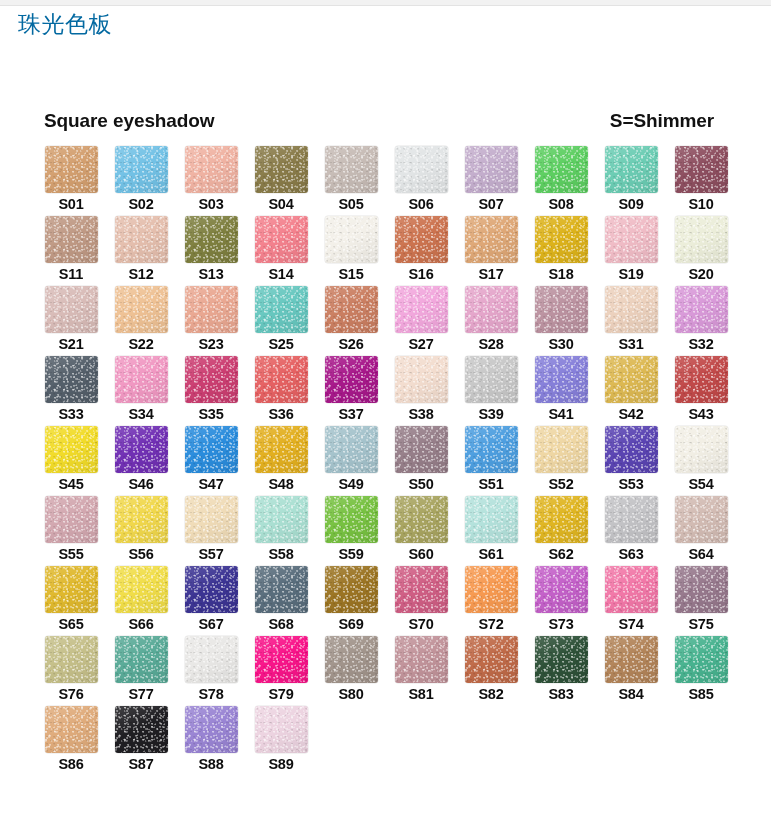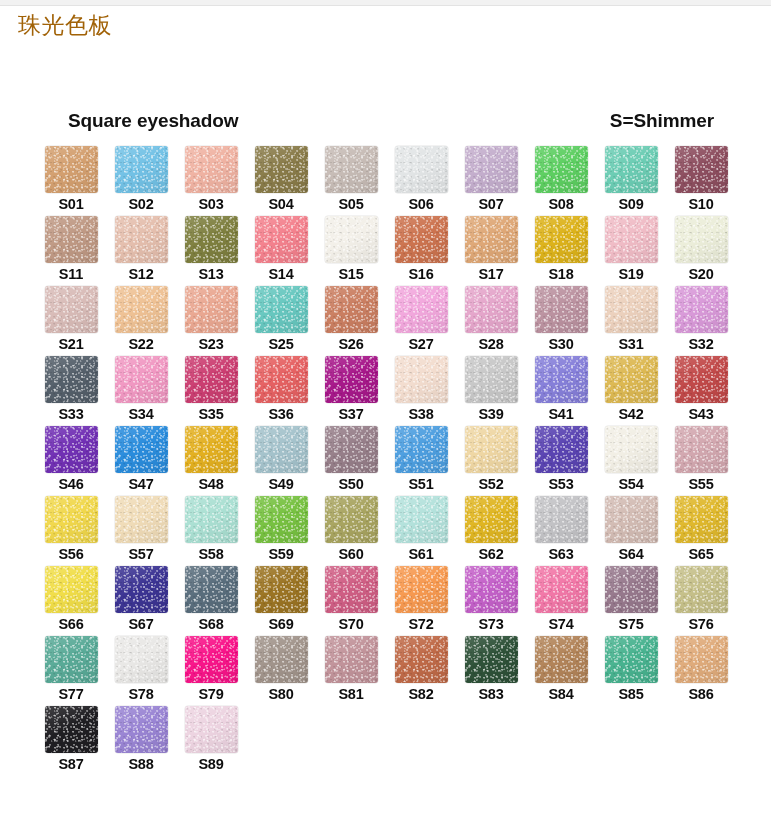--- a/index.html
+++ b/index.html
@@ -21,41 +21,40 @@
     height: 5px;
     background: #f2f2f2;
     border-bottom: 1px solid #e3e3e3;
   }
   .page-title {
     position: absolute;
     top: 11px;
     left: 18px;
     font-size: 23px;
     line-height: 28px;
-    color: #a16207;
-    font-family: Liberation Sans, sans-serif;
+    color: #0369a1;
+    font-family: Liberation Serif, serif;
     letter-spacing: 0.5px;
     white-space: nowrap;
   }
   .header-row {
     position: absolute;
     top: 110px;
     left: 44px;
     width: 670px;
     display: flex;
     justify-content: space-between;
     align-items: baseline;
   }
   .header-left, .header-right {
     font-size: 19px;
     font-weight: 600;
     color: #111111;
     white-space: nowrap;
     letter-spacing: -0.1px;
-    margin-left: 24px;
   }
   .grid {
     position: absolute;
     top: 146px;
     left: 36px;
     width: 700px;
     display: flex;
     flex-wrap: wrap;
   }
   .cell {
@@ -274,20 +273,24 @@
     </div>
     <div class="cell">
       <div class="swatch" style="background-color: rgb(221, 185, 83);"></div>
       <div class="swatch-label">S42</div>
     </div>
     <div class="cell">
       <div class="swatch" style="background-color: rgb(194, 74, 74);"></div>
       <div class="swatch-label">S43</div>
     </div>
     <div class="cell">
+      <div class="swatch" style="background-color: rgb(242, 220, 42);"></div>
+      <div class="swatch-label">S45</div>
+    </div>
+    <div class="cell">
       <div class="swatch" style="background-color: rgb(114, 49, 181);"></div>
       <div class="swatch-label">S46</div>
     </div>
     <div class="cell">
       <div class="swatch" style="background-color: rgb(43, 141, 221);"></div>
       <div class="swatch-label">S47</div>
     </div>
     <div class="cell">
       <div class="swatch" style="background-color: rgb(227, 176, 33);"></div>
       <div class="swatch-label">S48</div>

